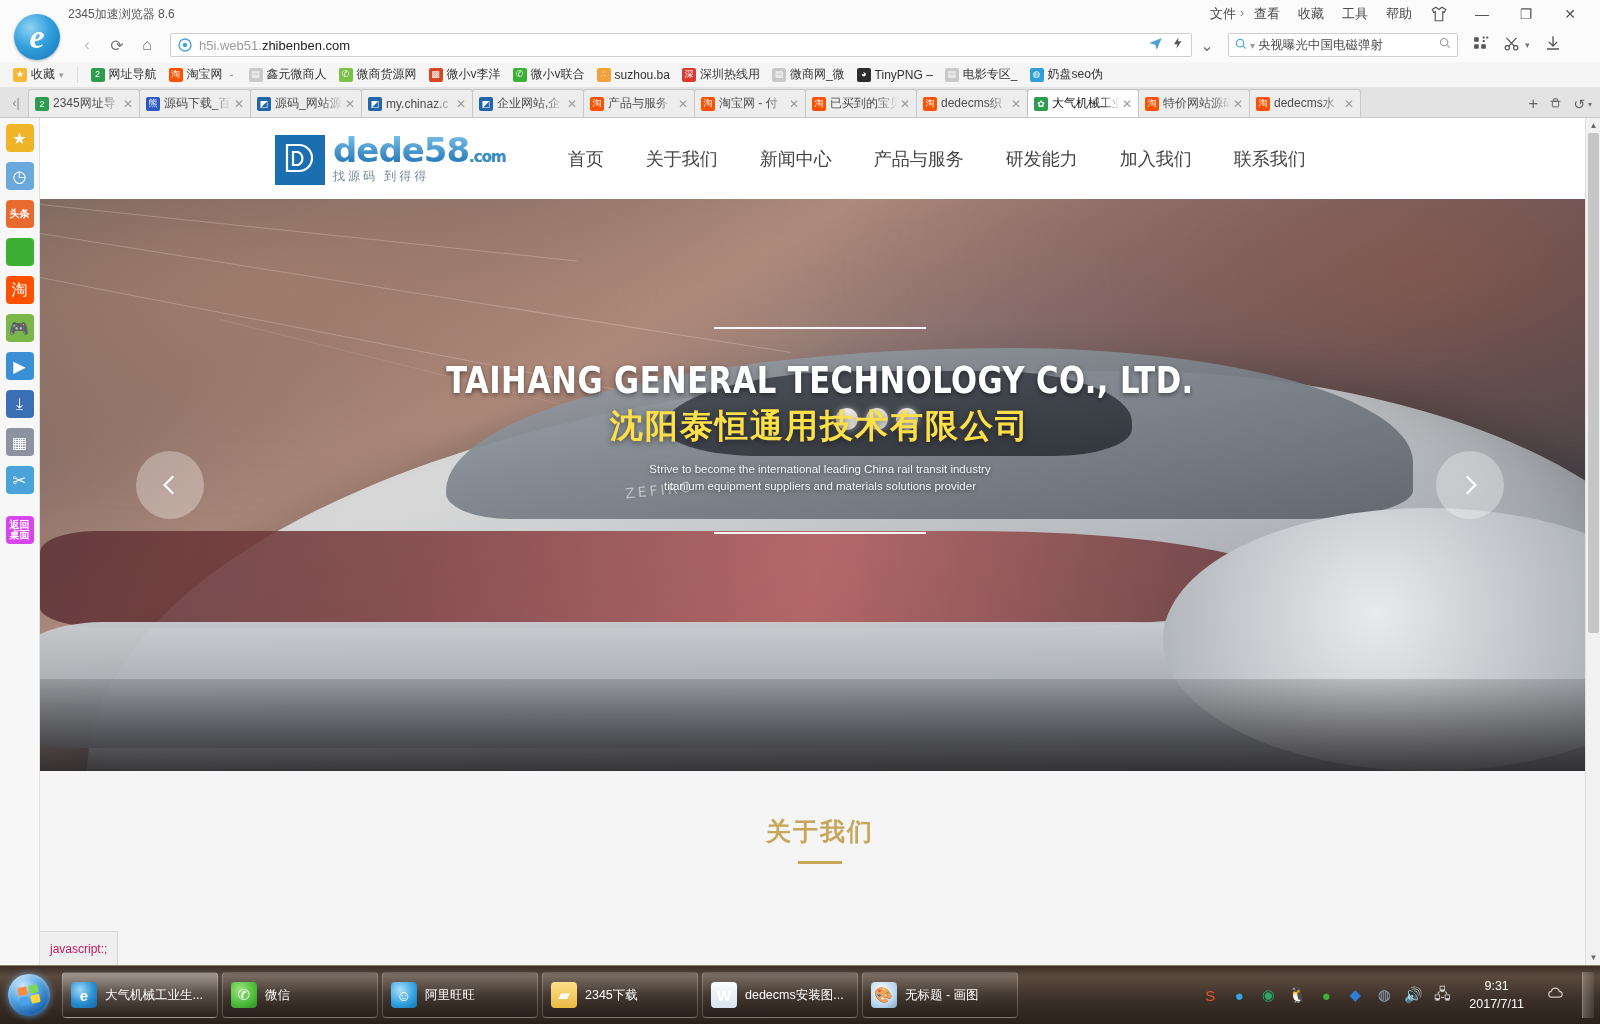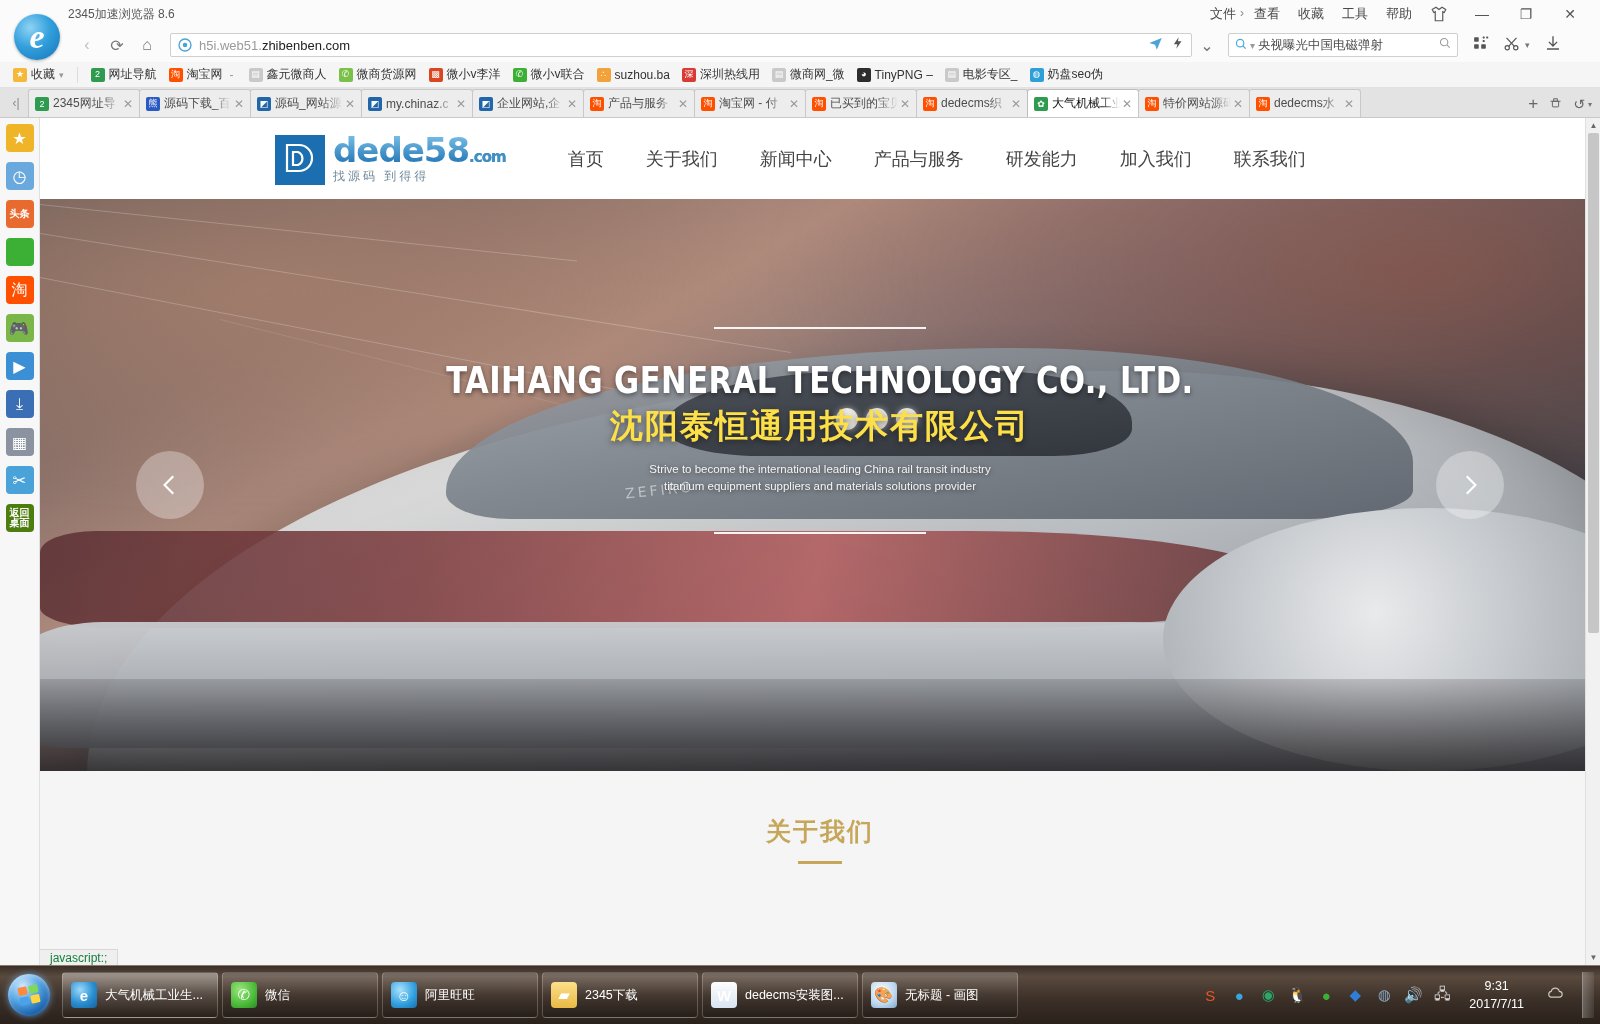--- a/index.html
+++ b/index.html
@@ -286,24 +286,24 @@
   .hero-arrow.right { right: 96px; }
 
   
   .about { background: #f5f5f5; padding-top: 44px; text-align: center; height: 200px; }
   .about-title { font-size: 25px; color: #c6a659; font-weight: bold; letter-spacing: 2px; }
   .about-rule { width: 44px; height: 3px; background: #c6a659; margin: 13px auto 0; }
   .about-p { font-size: 13.5px; color: #444; margin-top: 24px; line-height: 2; }
 
   
   .status-tip {
-    position: absolute; left: 0; bottom: 0; height: 16px;
+    position: absolute; left: 0; bottom: 0; height: 34px;
     background: #efefef; border-top: 1px solid #d8d8d8; border-right: 1px solid #d8d8d8;
     padding: 0 10px; display: flex; align-items: center;
-    font-size: 12px; color: #15803d; z-index: 20;
+    font-size: 12px; color: #be185d; z-index: 20;
   }
 
   
   .status-bar {
     height: 26px; background: #f3f3f3; border-top: 1px solid #dcdcdc;
     display: flex; align-items: center; font-size: 12px; color: #5a5a5a;
   }
   .news { display: flex; align-items: center; gap: 6px; padding-left: 10px; }
   .news-badge {
     width: 15px; height: 14px; border: 1px solid #3b6fb5; color: #3b6fb5;
@@ -606,21 +606,21 @@
             <div class="rail-ico" style="background: rgb(240, 180, 41);">★</div>
             <div class="rail-ico" style="background: rgb(106, 169, 221);">◷</div>
             <div class="rail-ico txt" style="background: rgb(232, 106, 46); font-family: Liberation Serif, serif;">头条</div>
             <div class="rail-ico" style="background: rgb(60, 176, 52);"></div>
             <div class="rail-ico" style="background: rgb(255, 80, 0);">淘</div>
             <div class="rail-ico" style="background: rgb(122, 182, 72);">🎮</div>
             <div class="rail-ico" style="background: rgb(59, 143, 212);">▶</div>
             <div class="rail-ico" style="background: rgb(59, 111, 181);">⤓</div>
             <div class="rail-ico" style="background: rgb(139, 147, 160);">▦</div>
             <div class="rail-ico" style="background: rgb(74, 163, 216);">✂</div>
-            <div class="rail-ico txt" style="background: #4d7c0f;">返回桌面</div>
+            <div class="rail-ico txt" style="background: #d946ef; margin-top: 12px;">返回桌面</div>
           </div>
       </div>
 
       <div class="viewport">
 
         <div class="site-header">
           <div class="logo">
             <div class="logo-mark">
               <svg viewBox="0 0 40 40" fill="none" stroke="#fff" stroke-width="2.2">
                 <path d="M7 5h12a13 13 0 0 1 0 26H7z"></path>

